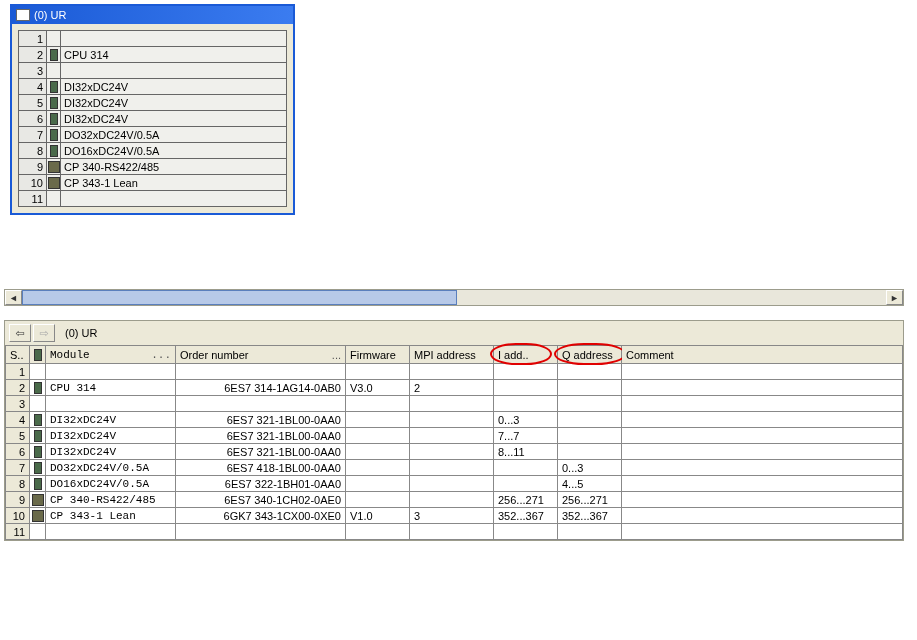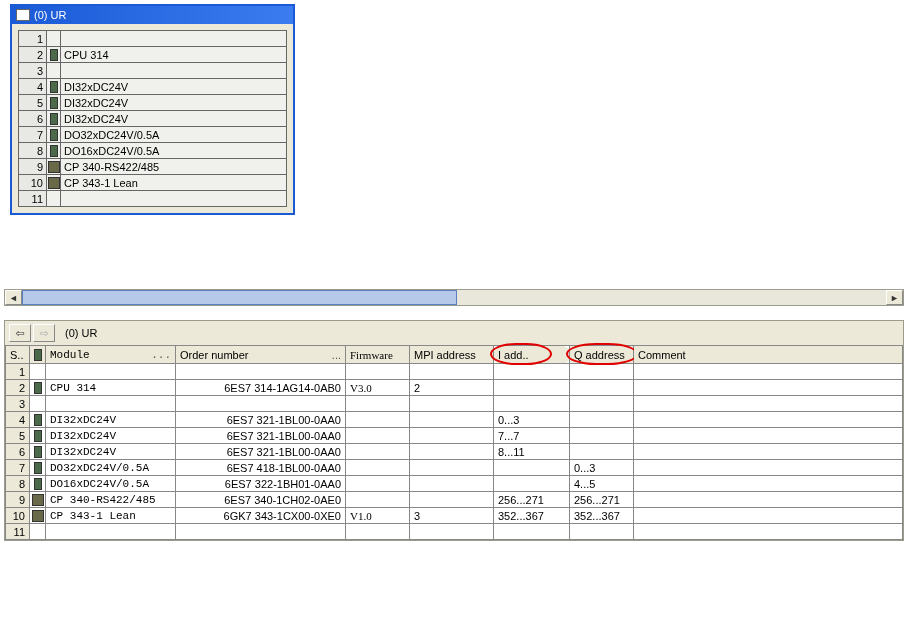--- a/index.html
+++ b/index.html
@@ -178,23 +178,23 @@
   .detail-table td.iconcell {
     width: 16px;
     padding: 0;
     text-align: center;
     background: #fff;
   }
   .col-slot { width: 24px; }
   .col-icon { width: 16px; }
   .col-mod { width: 130px; font-family: Liberation Mono, monospace; }
   .col-order { width: 170px; text-align: right; }
-  .col-fw { width: 64px; font-family: Liberation Serif, serif; }
+  .col-fw { width: 64px; }
   .col-mpi { width: 84px; }
-  .col-iaddr { width: 76px; border-radius: 8px; }
+  .col-iaddr { width: 64px; }
   .col-qaddr { width: 64px; }
   .col-comm { width: auto; }
 
   
   .red-circle {
     position: absolute;
     border: 2px solid #e00000;
     border-radius: 50% / 60%;
     pointer-events: none;
     top: -3px;

